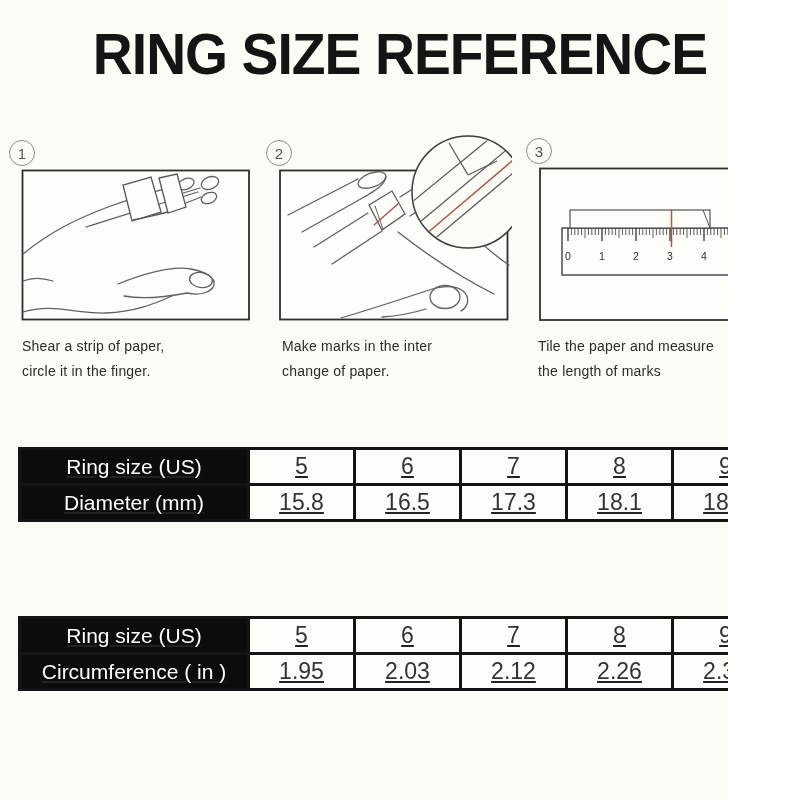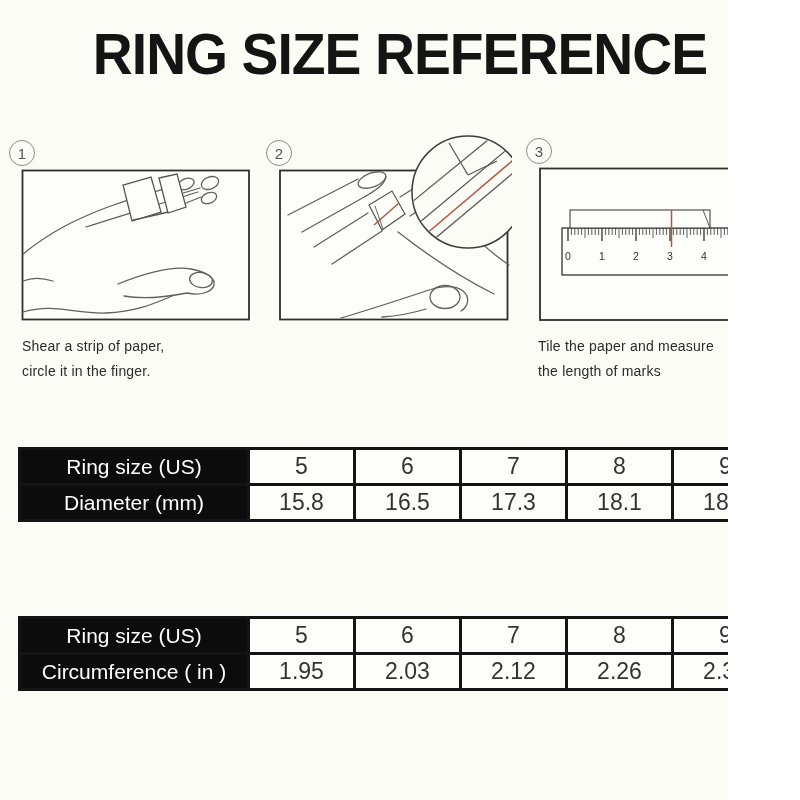--- a/index.html
+++ b/index.html
@@ -18,21 +18,21 @@
   .badge{
     position:absolute;width:24px;height:24px;border:1.5px solid #8d8d8d;
     border-radius:50%;display:flex;align-items:center;justify-content:center;
     font-size:15px;color:#555;background:transparent;
   }
   
   .step-svg{position:absolute;display:block;}
   
   .caption{position:absolute;font-size:14px;line-height:25px;color:#2b2b2b;letter-spacing:.2px;}
   
-  .tablewrap{position:absolute;}
+  .tablewrap{position:absolute;text-decoration:underline;}
   table.size{border-collapse:collapse;table-layout:fixed;width:759px;}
   table.size td{
     border:3px solid #141414;height:33px;padding:0;
     text-align:center;vertical-align:middle;overflow:hidden;white-space:nowrap;
   }
   td.lbl{background:#0c0c0c;color:#fff;font-size:21px;}
   td.val{background:#fdfdf9;color:#333;font-size:23px;}
   td.lbl-r1{border-bottom-color:#fcfcf6;}
   td.lbl-r2{border-top-color:#fcfcf6;border-bottom-color:#fcfcf6;}
   td.lbl-r3{border-top-color:#fcfcf6;}
@@ -110,20 +110,24 @@
       <g clip-path="url(#mag2)" stroke="#5a5a5a" stroke-width="1.3" fill="none">
         <path d="M128,72 L216,0"></path>
         <path d="M136,92 L232,12"></path>
         <path d="M154,106 L247,28"></path>
         <path d="M171,8 L190,40"></path>
         <path d="M190,40 L219,26"></path>
         <path d="M147,100 L241,20" stroke="#b3543f" stroke-width="1.5"></path>
       </g>
     </g>
   </svg>
+  <div class="caption" style="left:282px;top:334px">
+    <div>Make marks in the inter</div>
+    <div>change of paper.</div>
+  </div>
 
   <div class="badge" style="left:526px;top:138px">
     <span>3</span>
   </div>
   <svg class="step-svg" style="left:538px;top:135px" width="236" height="195" viewBox="0 0 236 195">
     <rect x="2" y="33.5" width="232" height="151.5" fill="#fdfdf9" stroke="#2f2f2f" stroke-width="1.8"></rect>
     <rect x="24" y="93" width="191" height="47" fill="#fdfdf9" stroke="#333" stroke-width="1.3"></rect>
     <path id="ruler-ticks-minor" stroke="#333" stroke-width=".8" fill="none" d="M33.4,93v7 M36.8,93v7 M40.2,93v7 M43.6,93v7 M47,93v10 M50.4,93v7 M53.8,93v7 M57.2,93v7 M60.6,93v7 M67.4,93v7 M70.8,93v7 M74.2,93v7 M77.6,93v7 M81,93v10 M84.4,93v7 M87.8,93v7 M91.2,93v7 M94.6,93v7 M101.4,93v7 M104.8,93v7 M108.2,93v7 M111.6,93v7 M115,93v10 M118.4,93v7 M121.8,93v7 M125.2,93v7 M128.6,93v7 M135.4,93v7 M138.8,93v7 M142.2,93v7 M145.6,93v7 M149,93v10 M152.4,93v7 M155.8,93v7 M159.2,93v7 M162.6,93v7 M169.4,93v7 M172.8,93v7 M176.2,93v7 M179.6,93v7 M183,93v10 M186.4,93v7 M189.8,93v7 M193.2,93v7 M196.6,93v7"></path>
     <path id="ruler-ticks-major" stroke="#333" stroke-width="1.3" fill="none" d="M30,93v13 M64,93v13 M98,93v13 M132,93v13 M166,93v13 M200,93v13"></path>
     <text class="rlbl" x="30" y="124.5" text-anchor="middle">0</text>

